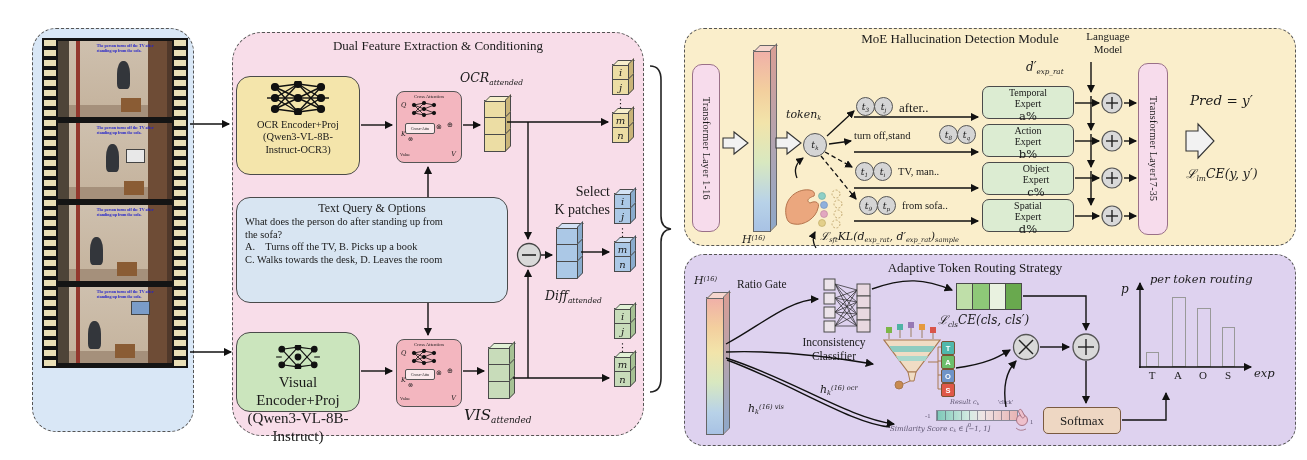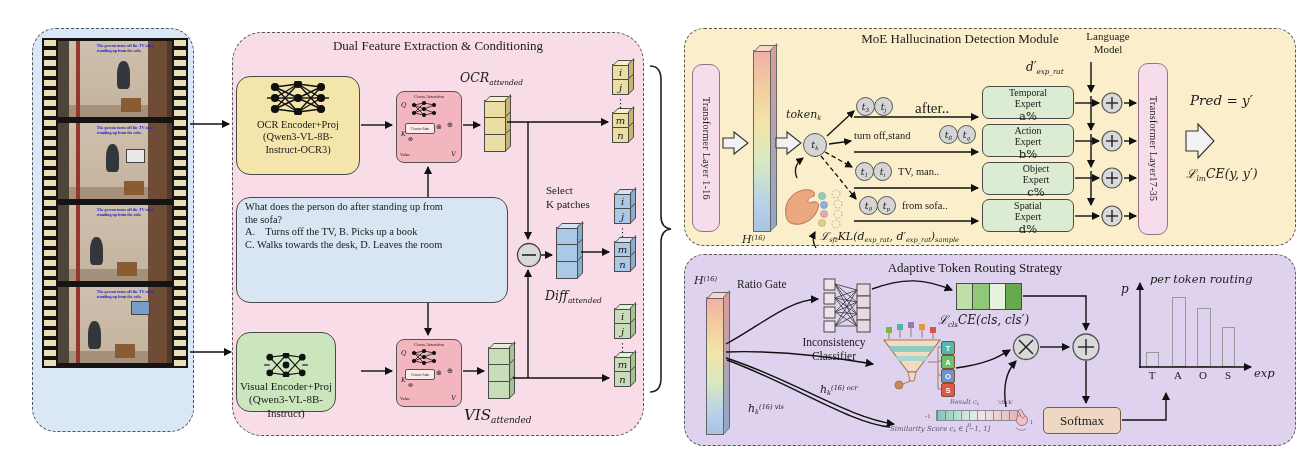--- a/index.html
+++ b/index.html
@@ -211,27 +211,28 @@
     <div class="vdots">⋮</div>
     <div class="cube cy cap2">
         <span class="tl">m</span>
       </div>
     <div class="cube cy">
         <span class="tl">n</span>
       </div>
   </div>
 
   <div class="rbox" style="left: 236px; top: 197px; width: 272px; height: 106px; padding: 3px 8px; text-align: left; background: rgb(216, 229, 242);">
+    <div style="text-align:center;font-size:12px;">Text Query &amp; Options</div>
     <div class="small">What does the person do after standing up from</div>
     <div class="small">the sofa?</div>
     <div class="small pre">A.    Turns off the TV, B. Picks up a book</div>
     <div class="small">C. Walks towards the desk, D. Leaves the room</div>
   </div>
 
-  <div class="rbox" style="left: 236px; top: 332px; width: 100px; height: 80px; padding-top: 20px; font-size: 11px; line-height: 1.2; background: rgb(203, 229, 189);">
+  <div class="rbox" style="left: 236px; top: 332px; width: 124px; height: 80px; padding-top: 12px; font-size: 15px; line-height: 1.2; background: rgb(203, 229, 189);">
     <svg width="52" height="24" viewBox="0 0 62 34">
       <g stroke="#111" stroke-width="1.6" fill="#111">
         <line x1="0" y1="17" x2="8" y2="17"></line>
           <line x1="54" y1="17" x2="62" y2="17"></line>
         <line x1="8" y1="6" x2="31" y2="3"></line>
           <line x1="8" y1="6" x2="31" y2="31"></line>
         <line x1="8" y1="28" x2="31" y2="3"></line>
           <line x1="8" y1="28" x2="31" y2="31"></line>
         <line x1="31" y1="3" x2="54" y2="6"></line>
           <line x1="31" y1="3" x2="54" y2="28"></line>
@@ -286,21 +287,21 @@
     <div class="caV">V</div>
   </div>
 
   <div class="abs" style="left:488px;top:348px;">
     <div class="cube cg cap2 big"></div>
     <div class="cube cg big"></div>
     <div class="cube cg big"></div>
   </div>
   <div class="abs math" style="left:464px;top:406px;font-size:15px;"><span>VIS</span><sub>attended</sub></div>
 
-  <div class="abs" style="left:546px;top:183px;width:64px;text-align:left;font-size:11px;line-height:1.3;">
+  <div class="abs" style="left:546px;top:183px;width:64px;text-align:right;font-size:14px;line-height:1.3;">
     <div>Select</div>
     <div>K patches</div>
   </div>
   <div class="abs" style="left:556px;top:228px;">
     <div class="cube cb cap2 big"></div>
     <div class="cube cb big"></div>
     <div class="cube cb big"></div>
   </div>
   <div class="abs math" style="left:545px;top:288px;font-size:12.5px;"><span>Diff</span><sub>attended</sub></div>
 
@@ -352,21 +353,21 @@
   <div class="tcirc" style="left:803px;top:133px;width:24px;height:24px;">
       <span><span>t</span><sub>k</sub></span>
     </div>
 
   <div class="tcirc" style="left:856px;top:97px;">
       <span><span>t</span><sub>3</sub></span>
     </div>
   <div class="tcirc" style="left:874px;top:97px;">
       <span><span>t</span><sub>j</sub></span>
     </div>
-  <div class="abs" style="left:899px;top:100px;font-size:15px;margin-left:16px;">after..</div>
+  <div class="abs" style="left:899px;top:100px;font-size:13px;">after..</div>
   <div class="expert" style="top: 86px; background: rgb(220, 236, 210);">
     <div class="exlabel">
         <div>Temporal</div>
         <div>Expert</div>
       </div>
     <div class="expct">a%</div>
   </div>
 
   <div class="abs" style="left:854px;top:130px;font-size:10.5px;">turn off,stand</div>
   <div class="tcirc" style="left:939px;top:125px;">

